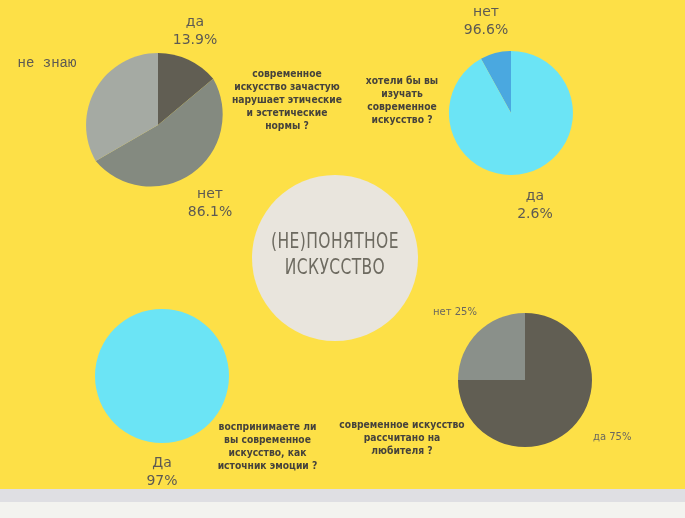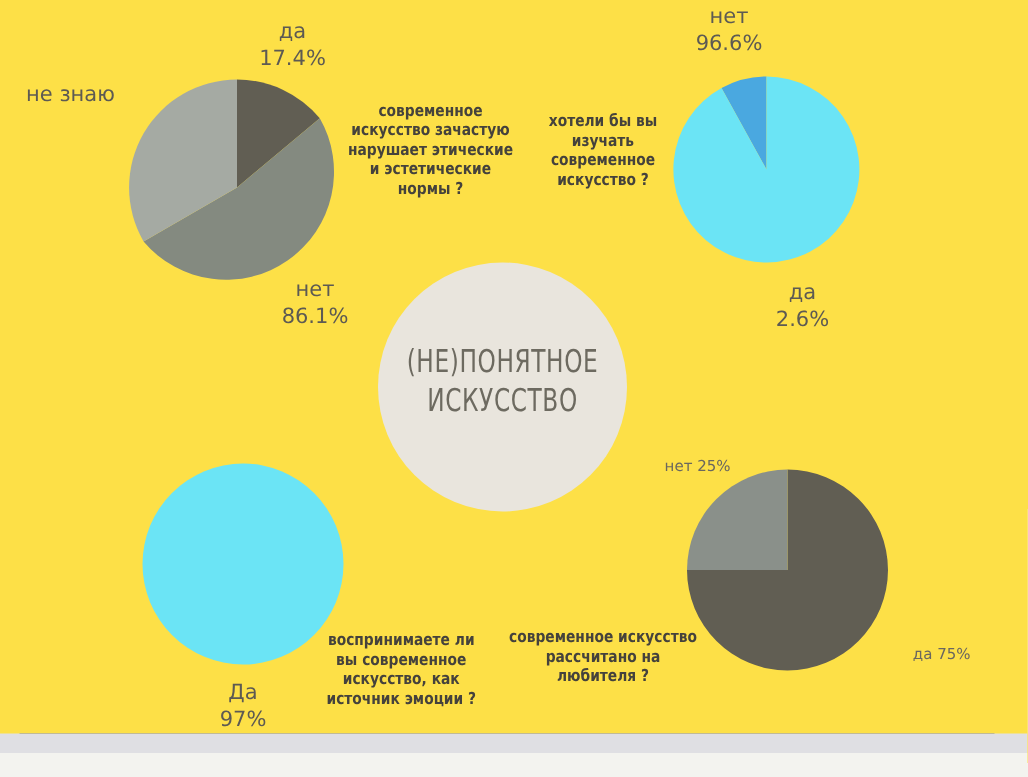--- a/index.html
+++ b/index.html
@@ -74,21 +74,21 @@
     white-space: nowrap;
   }
   .lbl-val {
     font-size: 14px;
     text-align: center;
   }
   .lbl-val .k { display: block; }
   .lbl-val .v { display: block; }
   .lbl-small {
     font-size: 10px;
-    text-align: right;
+    text-align: left;
     color: #6a675f;
   }
   .q {
     position: absolute;
     color: #45423c;
     font-family: "DejaVu Sans Condensed", "Liberation Sans Narrow", "Liberation Sans", sans-serif;
     font-size: 11px;
     line-height: 13px;
     text-align: center;
     font-weight: 600;
@@ -105,24 +105,24 @@
 
     <path fill="#615e53" d="M 73 73 L 73 1 A 72 72 0 0 1 128.2 26.8 Z"></path>
 
     <path fill="#848a80" d="M 73 73 L 128.2 26.8 A 72 72 0 0 1 10.7 109.0 Z"></path>
 
     <path fill="#a5aaa3" d="M 73 73 L 10.7 109.0 A 72 72 0 0 1 73 1 Z"></path>
   </svg>
 
   <div class="lbl lbl-val" style="left:160px; top:12px; width:70px;">
     <span class="k">да</span>
-    <span class="v">17.4%</span>
-  </div>
-
-  <div class="lbl lbl-val" style="left:3px; top:54px; width:88px;">
+    <span class="v">13.9%</span>
+  </div>
+
+  <div class="lbl lbl-val" style="left:3px; top:54px; width:88px;font-family:Liberation Mono, monospace;">
     <span class="k">не знаю</span>
   </div>
 
   <div class="lbl lbl-val" style="left:175px; top:184px; width:70px;">
     <span class="k">нет</span>
     <span class="v">86.1%</span>
   </div>
 
   <div class="q" style="left:227px; top:67px; width:120px;">
     <span>современное</span>

